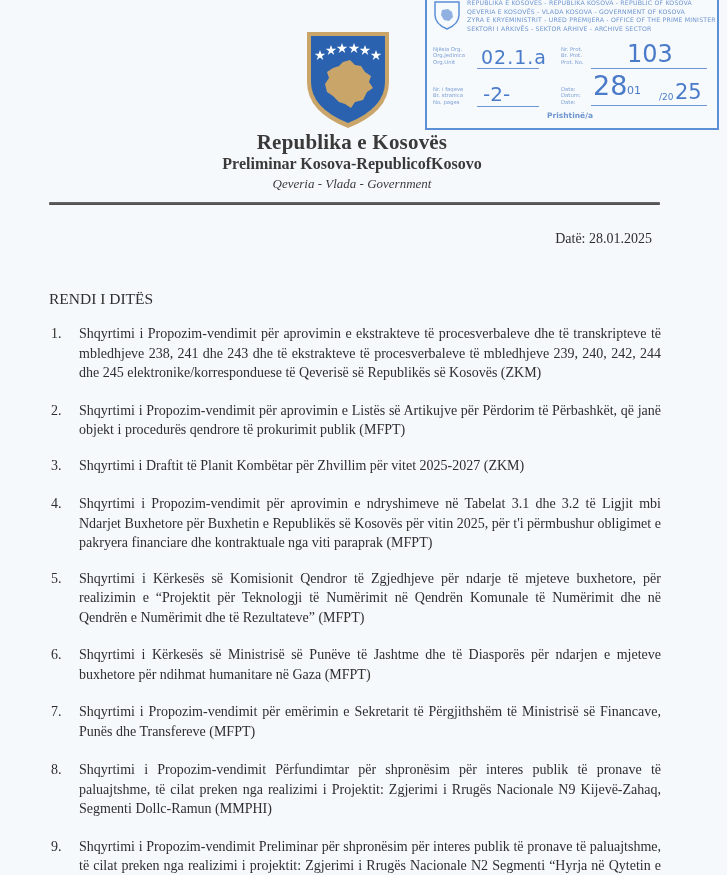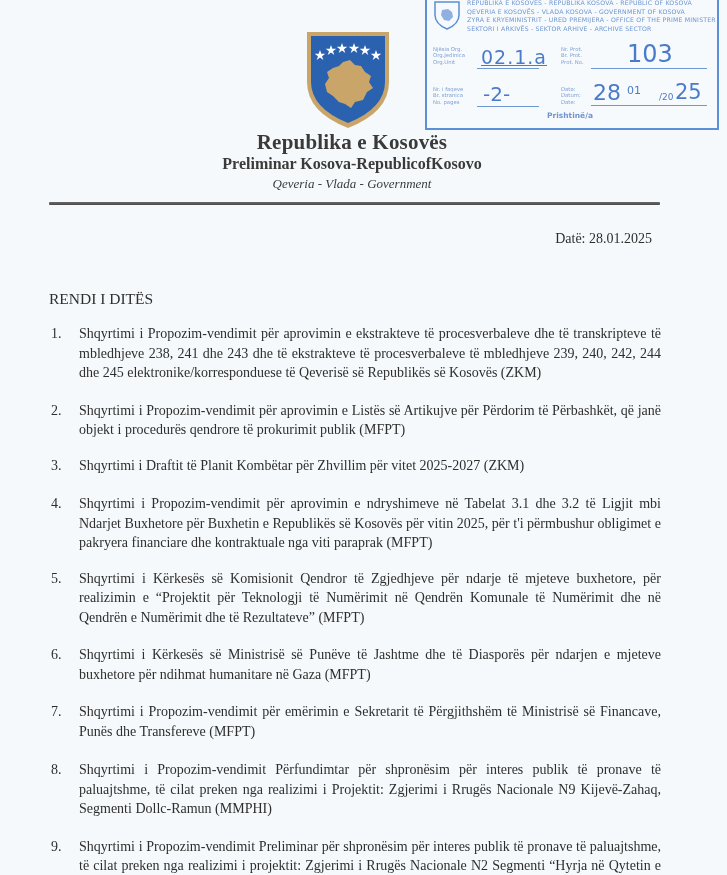--- a/index.html
+++ b/index.html
@@ -86,21 +86,21 @@
       <div>QEVERIA E KOSOVËS - VLADA KOSOVA - GOVERNMENT OF KOSOVA</div>
       <div>ZYRA E KRYEMINISTRIT - URED PREMIJERA - OFFICE OF THE PRIME MINISTER</div>
       <div>SEKTORI I ARKIVËS - SEKTOR ARHIVE - ARCHIVE SECTOR</div>
     </div>
 
     <div class="stamp-lbl" style="left:6px; top:48px;">
       <div>Njësia Org.</div>
       <div>Org.Jedinica</div>
       <div>Org.Unit</div>
     </div>
-    <div class="stamp-hand" style="left:54px; top:48px; font-size:19px; letter-spacing:1px;text-decoration:underline;">02.1.a</div>
+    <div class="stamp-hand" style="left:54px; top:48px; font-size:19px; letter-spacing:1px;">02.1.a</div>
     <div class="stamp-line" style="left:50px; top:70px; width:62px;"></div>
 
     <div class="stamp-lbl" style="left:134px; top:48px;">
       <div>Nr. Prot.</div>
       <div>Br. Prot.</div>
       <div>Prot. No.</div>
     </div>
     <div class="stamp-hand" style="left:200px; top:42px; font-size:24px;text-align:center;">103</div>
     <div class="stamp-line" style="left:164px; top:70px; width:116px;"></div>
 
@@ -110,21 +110,21 @@
       <div>No. pages</div>
     </div>
     <div class="stamp-hand" style="left:56px; top:84px; font-size:20px;">-2-</div>
     <div class="stamp-line" style="left:50px; top:108px; width:62px;"></div>
 
     <div class="stamp-lbl" style="left:134px; top:88px;">
       <div>Data:</div>
       <div>Datum:</div>
       <div>Date:</div>
     </div>
-    <div class="stamp-hand" style="left:166px; top:82px; font-size:22px;">28</div>
+    <div class="stamp-hand" style="left:166px; top:72px; font-size:27px;">28</div>
     <div class="stamp-hand" style="left:200px; top:86px; font-size:11px;">01</div>
     <div class="stamp-hand" style="left:232px; top:94px; font-size:9px;">/20</div>
     <div class="stamp-hand" style="left:248px; top:82px; font-size:21px;">25</div>
     <div class="stamp-line" style="left:164px; top:107px; width:116px;"></div>
 
     <div class="stamp-foot">Prishtinë/a</div>
   </div>
 
   <div class="hdr hdr-1">Republika e Kosovës</div>
   <div class="hdr hdr-2">Preliminar Kosova-RepublicofKosovo</div>

